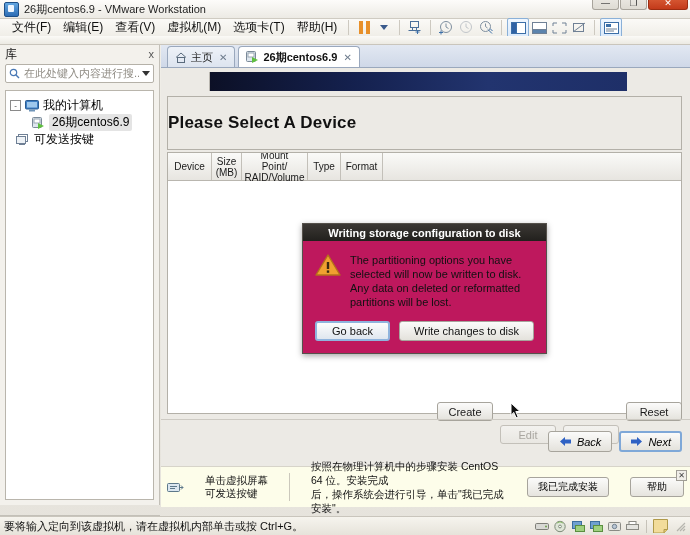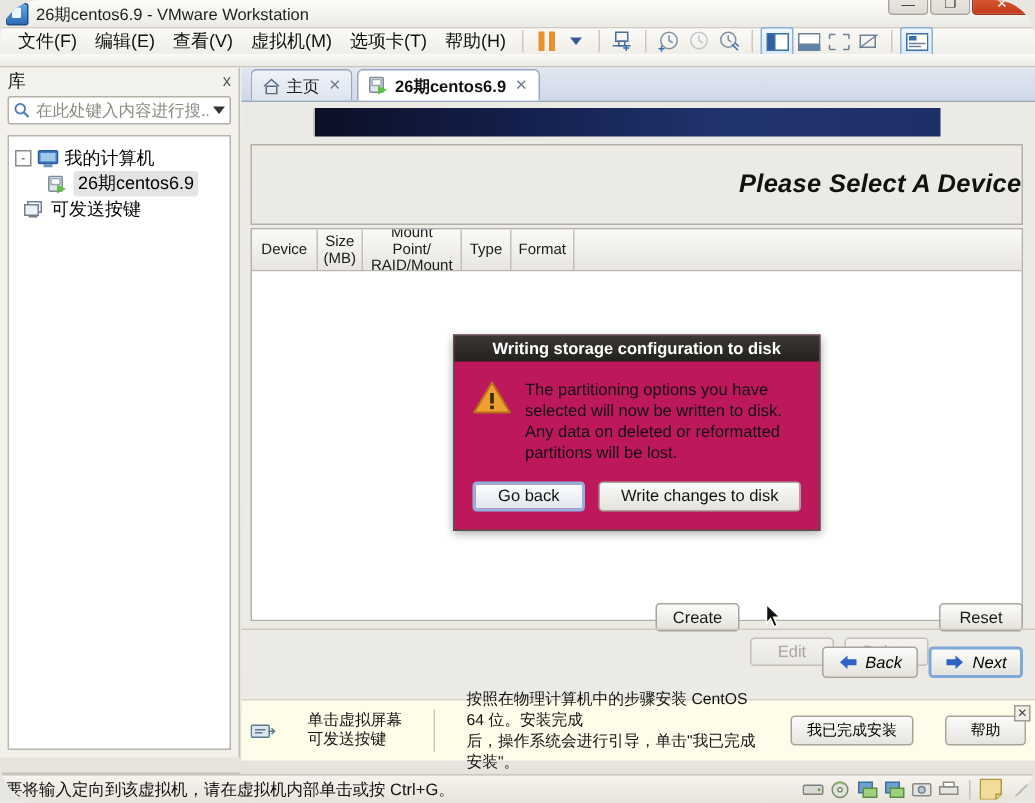--- a/index.html
+++ b/index.html
@@ -3,21 +3,21 @@
 <meta charset="utf-8">
 <style>
   html,body{margin:0;padding:0;}
   body{
     width:690px;height:535px;overflow:hidden;
     font-family:"Liberation Sans","DejaVu Sans",sans-serif;
     font-size:12px;color:#000;
     background:#e8e6e1;
   }
   #app{position:relative;width:690px;height:535px;overflow:hidden;
-       background:linear-gradient(#f1efe9,#e6e3dc);border-radius:27px;}
+       background:linear-gradient(#f1efe9,#e6e3dc);}
 
   
   .titlebar{position:absolute;left:0;top:0;width:690px;height:18px;
     background:linear-gradient(#fdfcfa,#eceae4);
     border-bottom:1px solid #cfcbc2;
     display:flex;align-items:center;}
   .tb-icon{width:13px;height:13px;margin:0 5px 0 4px;border-radius:2px;
     background:linear-gradient(#63a6e0,#2d6db5);
     border:1px solid #1d4f87;position:relative;flex:none;}
   .tb-icon:after{content:"";position:absolute;left:3px;top:2px;width:6px;height:7px;
@@ -89,21 +89,21 @@
   .tab .x{color:#6d7b8c;font-size:10px;margin-left:2px;}
 
   
   .vmscreen{position:absolute;left:161px;top:68px;width:529px;height:398px;
     background:#eceae5;overflow:hidden;}
   .banner{position:absolute;left:48px;top:4px;width:417px;height:19px;
     background:linear-gradient(to right,#0c1026,#14204d,#22346f,#1e2f68);
     border-left:1px solid #b9b6af;}
   .titlebox{position:absolute;left:6px;top:28px;right:8px;height:52px;
     background:#eceae5;border:1px solid #b3b0a8;
-    display:flex;align-items:center;justify-content:flex-end;font-style:italic;}
+    display:flex;align-items:center;justify-content:flex-start;}
   .titlebox span{font-size:17px;font-weight:bold;color:#111;letter-spacing:.2px;}
   .devtable{position:absolute;left:6px;top:84px;right:8px;bottom:52px;
     background:#fff;border:1px solid #b3b0a8;box-sizing:border-box;overflow:hidden;}
   .thead{display:flex;height:27px;background:linear-gradient(#fafaf8,#e7e5e0);
     border-bottom:1px solid #b9b6af;}
   .th{display:flex;flex-direction:column;align-items:center;justify-content:center;
     font-size:10px;line-height:11px;color:#1a1a1a;padding:0 5px;
     border-right:1px solid #c3c0b9;text-align:center;box-sizing:border-box;}
   .th.last{flex:1;border-right:none;}
   .tbody{background:#fff;height:100%;}
@@ -336,21 +336,21 @@
       <div class="thead">
         <div class="th" style="width:44px">
           <span>Device</span>
         </div>
         <div class="th" style="width:30px">
           <span>Size</span>
           <span>(MB)</span>
         </div>
         <div class="th" style="width:66px">
           <span>Mount Point/</span>
-          <span>RAID/Mount</span>
+          <span>RAID/Volume</span>
         </div>
         <div class="th" style="width:33px">
           <span>Type</span>
         </div>
         <div class="th" style="width:42px">
           <span>Format</span>
         </div>
         <div class="th last"></div>
       </div>
       <div class="tbody"></div>

